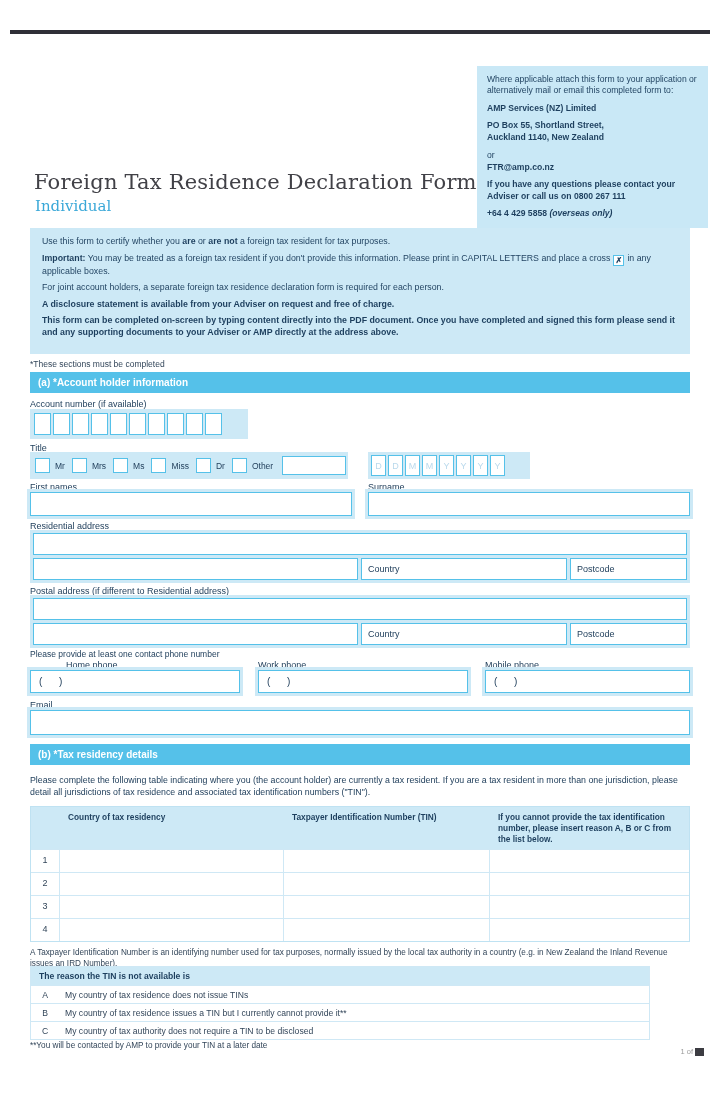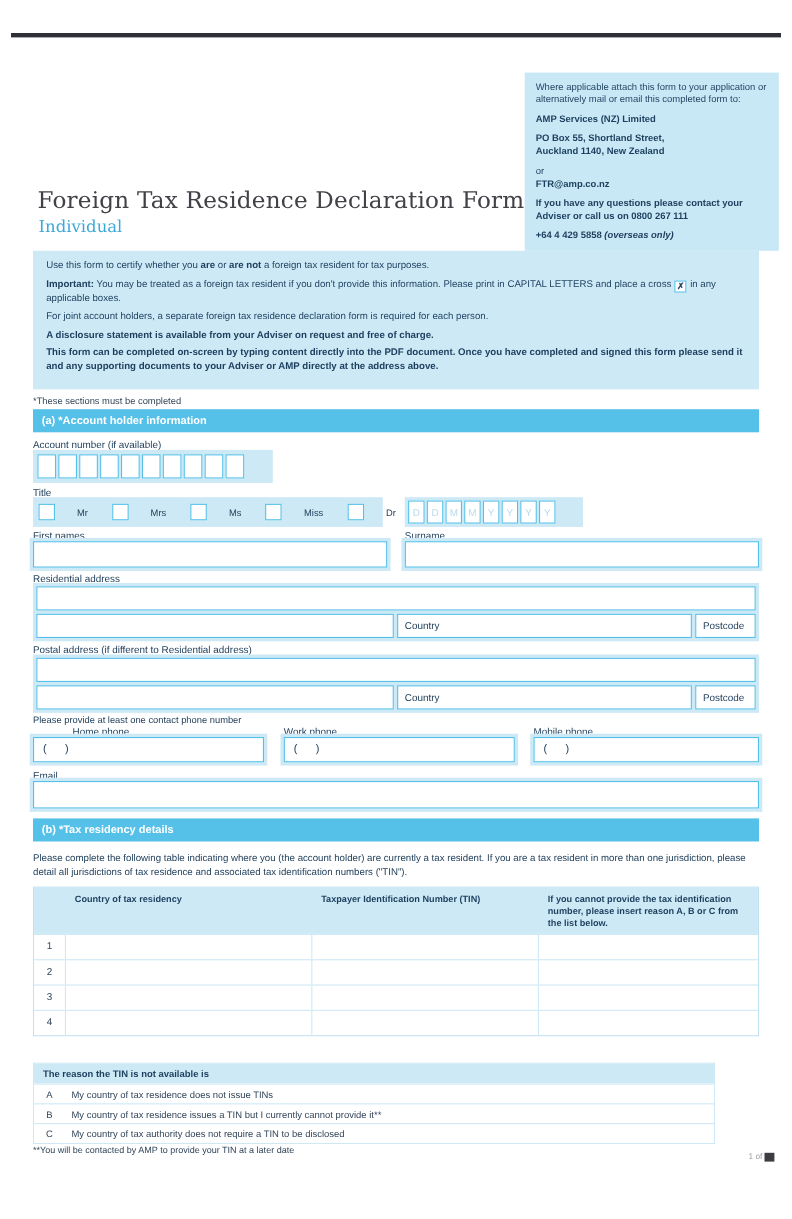--- a/index.html
+++ b/index.html
@@ -47,21 +47,21 @@
   .section-bar {
     position:absolute; left:30px; width:660px; height:21px; background:#55c1e9;
     color:#fff; font-weight:bold; font-size:10px; line-height:21px; padding-left:8px;
   }
   .lbl { position:absolute; font-size:9px; color:#24425e; }
 
   .strip { position:absolute; background:#cde9f6; display:flex; align-items:center; }
   .acct-strip { left:30px; top:409px; width:218px; height:30px; padding-left:4px; gap:2px; }
   .cell { width:17px; height:22px; background:#fff; border:1px solid #55c1e9; flex:none; }
 
-  .title-strip { left:30px; top:452px; width:318px; height:27px; padding:0 5px; gap:20px; font-size:8.5px; }
+  .title-strip { left:30px; top:452px; width:318px; height:27px; padding:0 5px; gap:5px; font-size:8.5px; }
   .chk { width:15px; height:15px; background:#fff; border:1px solid #55c1e9; flex:none; }
   .opt-lbl { margin-right:2px; }
   .other-input { width:64px; height:19px; background:#fff; border:1px solid #55c1e9; margin-left:2px; flex:none; }
 
   .dob-strip { left:368px; top:452px; width:162px; height:27px; padding-left:3px; gap:2px; }
   .dob-cell {
     width:15px; height:21px; background:#fff; border:1px solid #55c1e9; flex:none;
     color:#b9d9ec; font-size:9px; line-height:20px; text-align:center;
   }
 
@@ -69,21 +69,21 @@
     position:absolute; background:#fff; border:1px solid #55c1e9;
     box-shadow:0 0 0 3px #cde9f6;
   }
   .phone-input { font-size:10px; color:#24425e; padding-left:8px; line-height:22px; white-space:pre; }
 
   .addr-table { position:absolute; left:30px; width:660px; background:#cde9f6; padding:3px; }
   .addr-row1 { height:22px; background:#fff; border:1px solid #55c1e9; margin-bottom:3px; }
   .addr-row2 { height:22px; display:flex; gap:3px; }
   .addr-cell { background:#fff; border:1px solid #55c1e9; font-size:9px; line-height:20px; padding-left:6px; color:#24425e; }
   .ac1 { width:325px; }
-  .ac2 { width:268px; }
+  .ac2 { width:206px; }
   .ac3 { flex:1; }
 
   .b-intro { position:absolute; left:30px; top:775px; width:660px; font-size:8.8px; line-height:1.35; color:#24425e; }
 
   .tax-table { position:absolute; left:30px; top:806px; width:660px; border:1px solid #bfe2f2; font-size:8.3px; }
   .tt-head { display:flex; background:#cde9f6; }
   .tt-head > div { padding:5px 8px 5px 9px; font-weight:bold; line-height:1.3; color:#1d3f5e; }
   .tt-row { display:flex; border-top:1px solid #cfe8f5; height:23px; background:#fff; }
   .tt-c0 { width:28px; flex:none; }
   .tt-c1 { width:224px; flex:none; }
@@ -246,20 +246,21 @@
       <div class="tt-c3"></div>
     </div>
     <div class="tt-row">
       <div class="tt-c0">4</div>
       <div class="tt-c1"></div>
       <div class="tt-c2"></div>
       <div class="tt-c3"></div>
     </div>
   </div>
 
+  <div class="fine" style="top:948px;">A Taxpayer Identification Number is an identifying number used for tax purposes, normally issued by the local tax authority in a country (e.g. in New Zealand the Inland Revenue issues an IRD Number).</div>
 
   <div class="reason-table">
     <div class="rt-head">The reason the TIN is not available is</div>
     <div class="rt-row">
       <div class="rt-letter">A</div>
       <div class="rt-text">My country of tax residence does not issue TINs</div>
     </div>
     <div class="rt-row">
       <div class="rt-letter">B</div>
       <div class="rt-text">My country of tax residence issues a TIN but I currently cannot provide it**</div>

